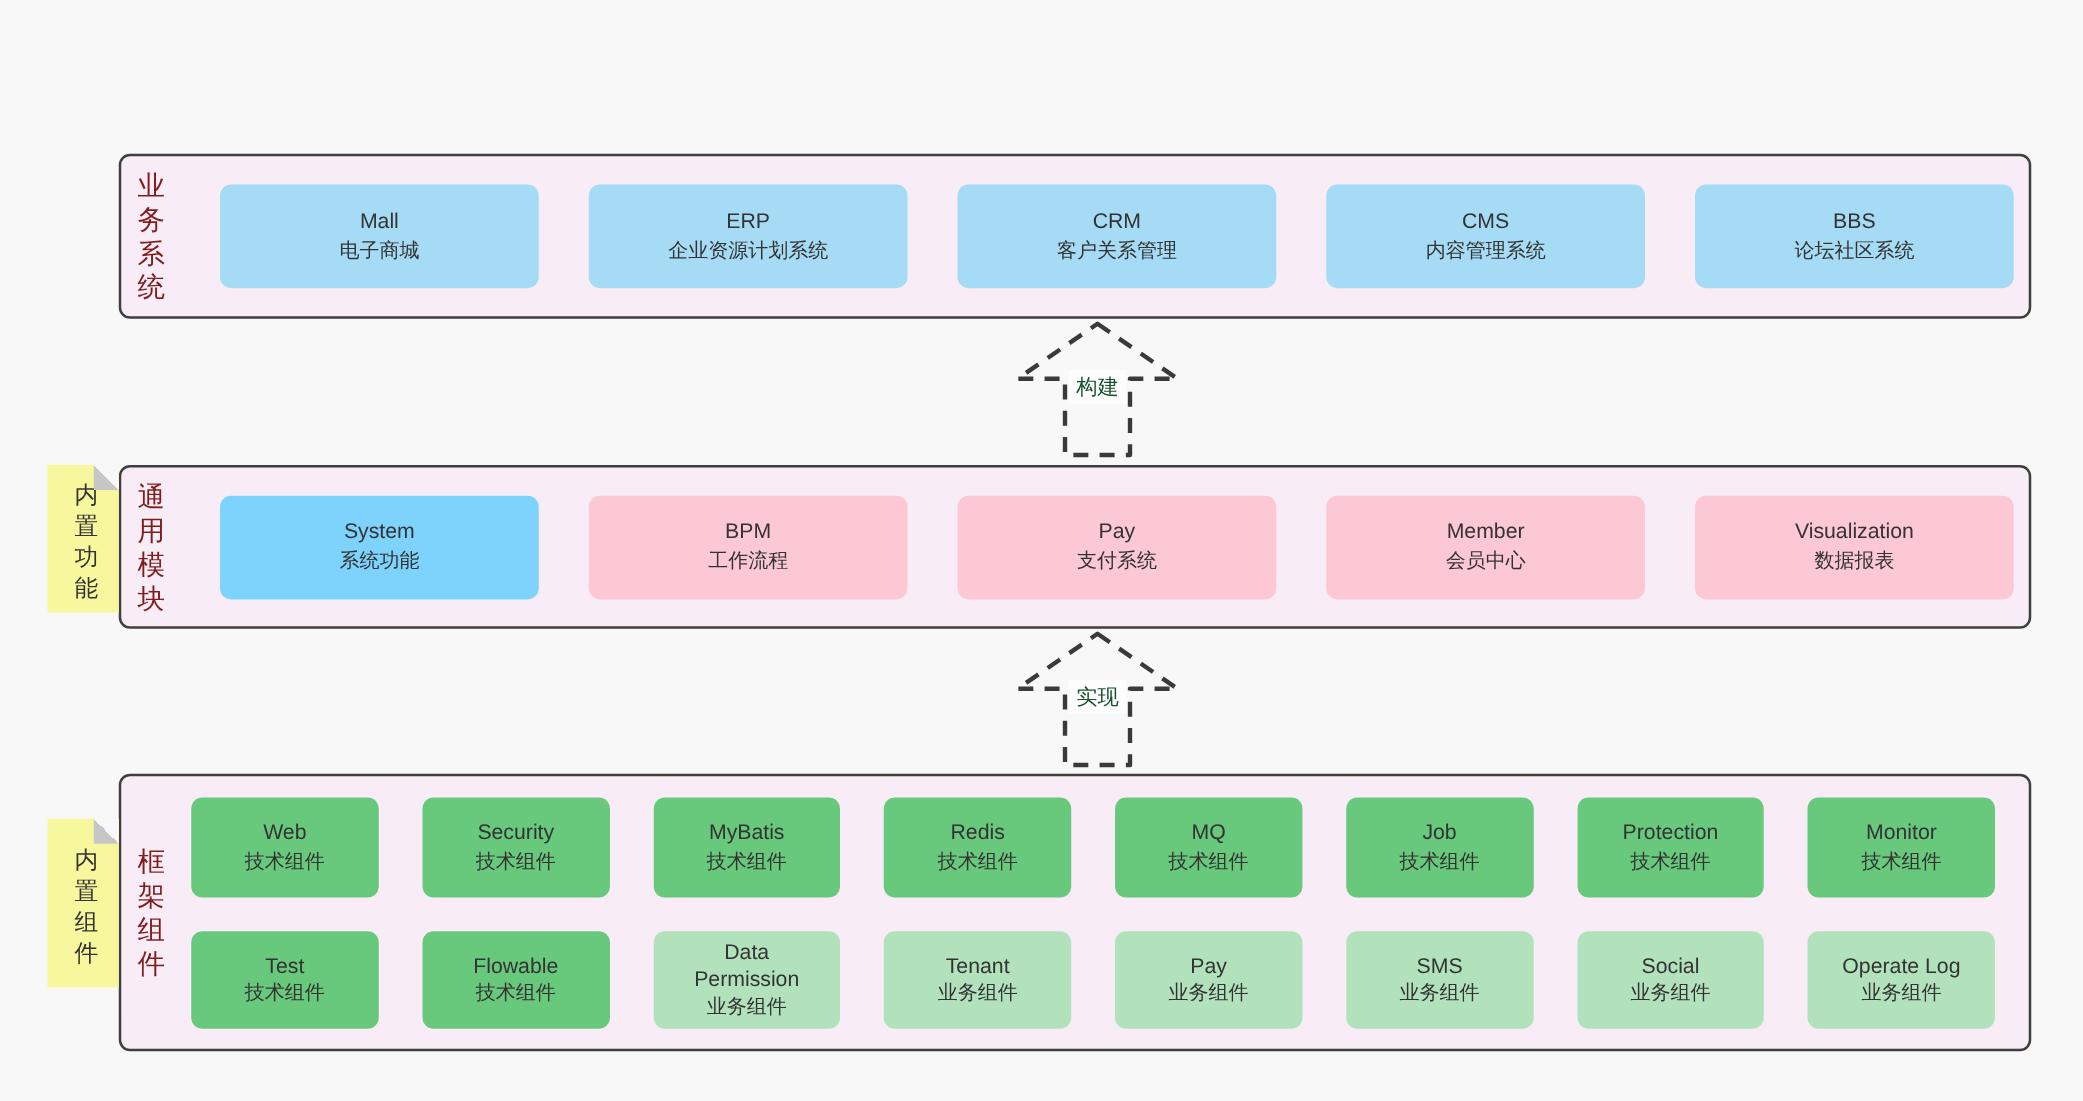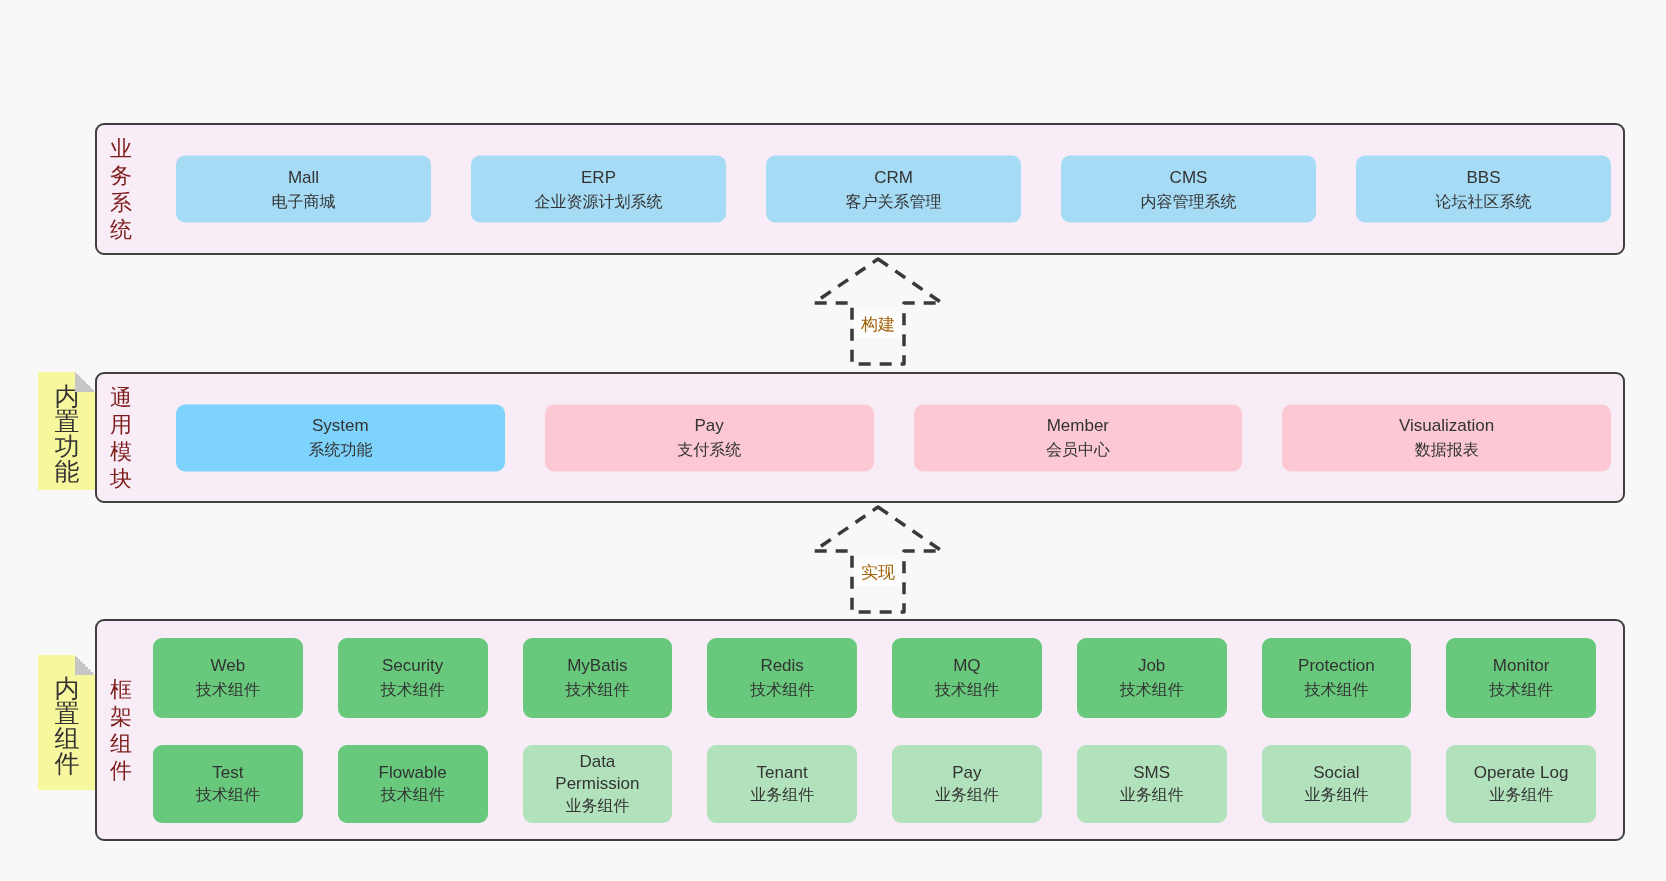--- a/index.html
+++ b/index.html
@@ -9,49 +9,49 @@
   .layer{position:absolute;left:95px;width:1530px;background:#f8edf6;
          border:2px solid #3f3f3f;border-radius:9px;box-sizing:border-box;}
   .layer-business{top:123px;height:132px;}
   .layer-modules{top:372px;height:131px;}
   .layer-components{top:619px;height:222px;}
   .vlabel{position:absolute;left:9px;top:50%;transform:translateY(-50%);
           width:30px;font-size:22px;line-height:27px;text-align:center;
           word-break:break-all;color:#7f1d1d;}
   
   .boxrow{position:absolute;display:flex;}
-  .row-six{left:48px;right:12px;top:50%;transform:translateY(-50%);height:67px;gap:40px;padding-left:31px;}
+  .row-six{left:48px;right:12px;top:50%;transform:translateY(-50%);height:83px;gap:40px;padding-left:31px;}
   .row-a{left:56px;right:27px;top:17px;height:80px;gap:35px;}
   .row-b{left:56px;right:27px;top:124px;height:78px;gap:35px;justify-content:space-between;}
   .node{flex:1;border-radius:9px;display:flex;flex-direction:column;
         align-items:center;justify-content:center;text-align:center;}
   .node-name{font-size:17px;line-height:24px;white-space:pre-line;}
   .node-sub{font-size:16px;line-height:24px;}
   .row-b .node-name,.row-b .node-sub{line-height:22px;}
   .blue{background:#a6dbf5;}
   .red{background:#7dd3fc;}
   .pink{background:#fbc8d3;}
   .green{background:#68c87b;}
   .lightgreen{background:#b1e2bc;}
   
   .sticky{position:absolute;left:38px;width:57px;background:#f7f79e;
           display:flex;align-items:center;justify-content:center;}
   .sticky-features{top:372px;height:118px;}
   .sticky-components{top:655px;height:135px;}
   .fold{position:absolute;top:0;right:0;width:20px;height:20px;
         background:linear-gradient(225deg,#f8f8f8 0 50%,#c6c6c6 50% 100%);}
-  .sticky-text{width:24px;font-size:25px;line-height:25px;word-break:break-all;
+  .sticky-text{width:24px;font-size:19px;line-height:25px;word-break:break-all;
                text-align:right;padding-top:6px;font-family:Liberation Serif, serif;}
   
   .arrow{position:absolute;left:808px;width:140px;height:112px;}
   .arrow-build{top:256px;}
   .arrow-implement{top:504px;}
   .arrow svg{display:block;width:100%;height:100%;}
-  .arrow-label{position:absolute;left:50%;top:55px;transform:translateX(-50%);
-               background:#fdfdfd;padding:2px 6px;font-size:17px;white-space:nowrap;color:#a16207;}
+  .arrow-label{position:absolute;left:50%;top:40px;transform:translateX(-50%);
+               background:#fdfdfd;padding:2px 6px;font-size:17px;white-space:nowrap;color:#14532d;}
 </style>
 </head>
 <body>
 
 <div class="page">
 
   <div class="layer layer-business">
     <div class="vlabel">业务系统</div>
     <div class="boxrow row-six">
       <div class="node blue">
@@ -85,20 +85,24 @@
   </div>
 
   <div class="layer layer-modules">
     <div class="vlabel">通用模块</div>
     <div class="boxrow row-six">
       <div class="node red">
         <div class="node-name">System</div>
         <div class="node-sub">系统功能</div>
       </div>
       <div class="node pink">
+        <div class="node-name">BPM</div>
+        <div class="node-sub">工作流程</div>
+      </div>
+      <div class="node pink">
         <div class="node-name">Pay</div>
         <div class="node-sub">支付系统</div>
       </div>
       <div class="node pink">
         <div class="node-name">Member</div>
         <div class="node-sub">会员中心</div>
       </div>
       <div class="node pink">
         <div class="node-name">Visualization</div>
         <div class="node-sub">数据报表</div>

